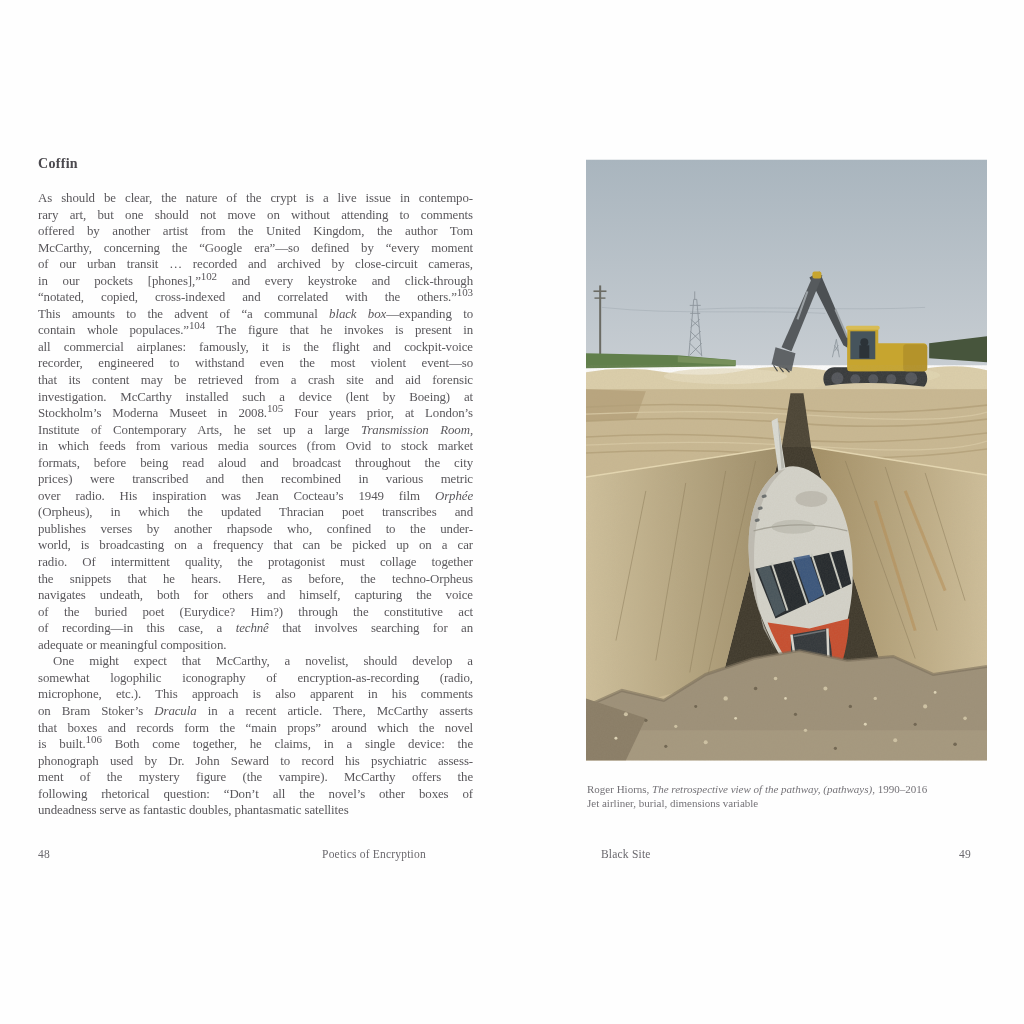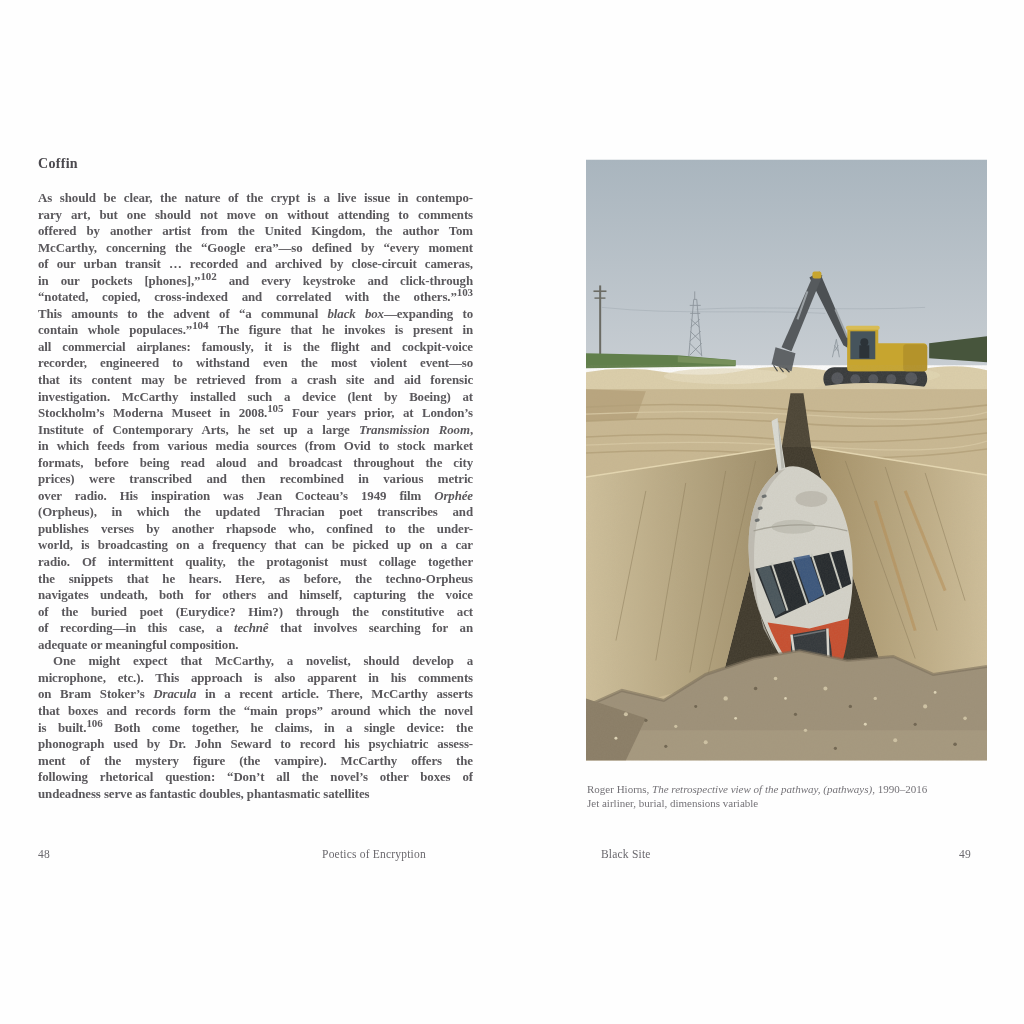--- a/index.html
+++ b/index.html
@@ -10,21 +10,21 @@
   .heading{
     position:absolute;left:38px;top:156px;font-size:14px;font-weight:bold;
     color:#4b494e;letter-spacing:.3px;
   }
   .body-text{
     position:absolute;left:38px;top:190px;width:435px;
     font-size:12.9px;color:#5a585c;letter-spacing:-0.1px;
   }
   .line{
     height:16.55px;line-height:16.55px;overflow:hidden;
-    text-align:justify;text-align-last:justify;font-weight:bold;
+    text-align:justify;text-align-last:justify;
   }
   .line.end{text-align-last:left;}
   .line.indent{text-indent:15px;}
   .body-text sup, .caption sup{font-size:11px;line-height:0;vertical-align:super;}
   .photo-frame{
     position:absolute;left:586px;top:159px;width:401px;height:602px;
   }
   .photo-frame svg{display:block;}
   .caption{
     position:absolute;left:587px;top:782px;width:402px;
@@ -66,20 +66,21 @@
     <div class="line">(Orpheus), in which the updated Thracian poet transcribes and</div>
     <div class="line">publishes verses by another rhapsode who, confined to the under-</div>
     <div class="line">world, is broadcasting on a frequency that can be picked up on a car</div>
     <div class="line">radio. Of intermittent quality, the protagonist must collage together</div>
     <div class="line">the snippets that he hears. Here, as before, the techno-Orpheus</div>
     <div class="line">navigates undeath, both for others and himself, capturing the voice</div>
     <div class="line">of the buried poet (Eurydice? Him?) through the constitutive act</div>
     <div class="line">of recording—in this case, a <i>technê</i> that involves searching for an</div>
     <div class="line end">adequate or meaningful composition.</div>
     <div class="line indent">One might expect that McCarthy, a novelist, should develop a</div>
+    <div class="line">somewhat logophilic iconography of encryption-as-recording (radio,</div>
     <div class="line">microphone, etc.). This approach is also apparent in his comments</div>
     <div class="line">on Bram Stoker’s <i>Dracula</i> in a recent article. There, McCarthy asserts</div>
     <div class="line">that boxes and records form the “main props” around which the novel</div>
     <div class="line">is built.<sup>106</sup> Both come together, he claims, in a single device: the</div>
     <div class="line">phonograph used by Dr. John Seward to record his psychiatric assess-</div>
     <div class="line">ment of the mystery figure (the vampire). McCarthy offers the</div>
     <div class="line">following rhetorical question: “Don’t all the novel’s other boxes of</div>
     <div class="line end">undeadness serve as fantastic doubles, phantasmatic satellites</div>
   </div>
 

